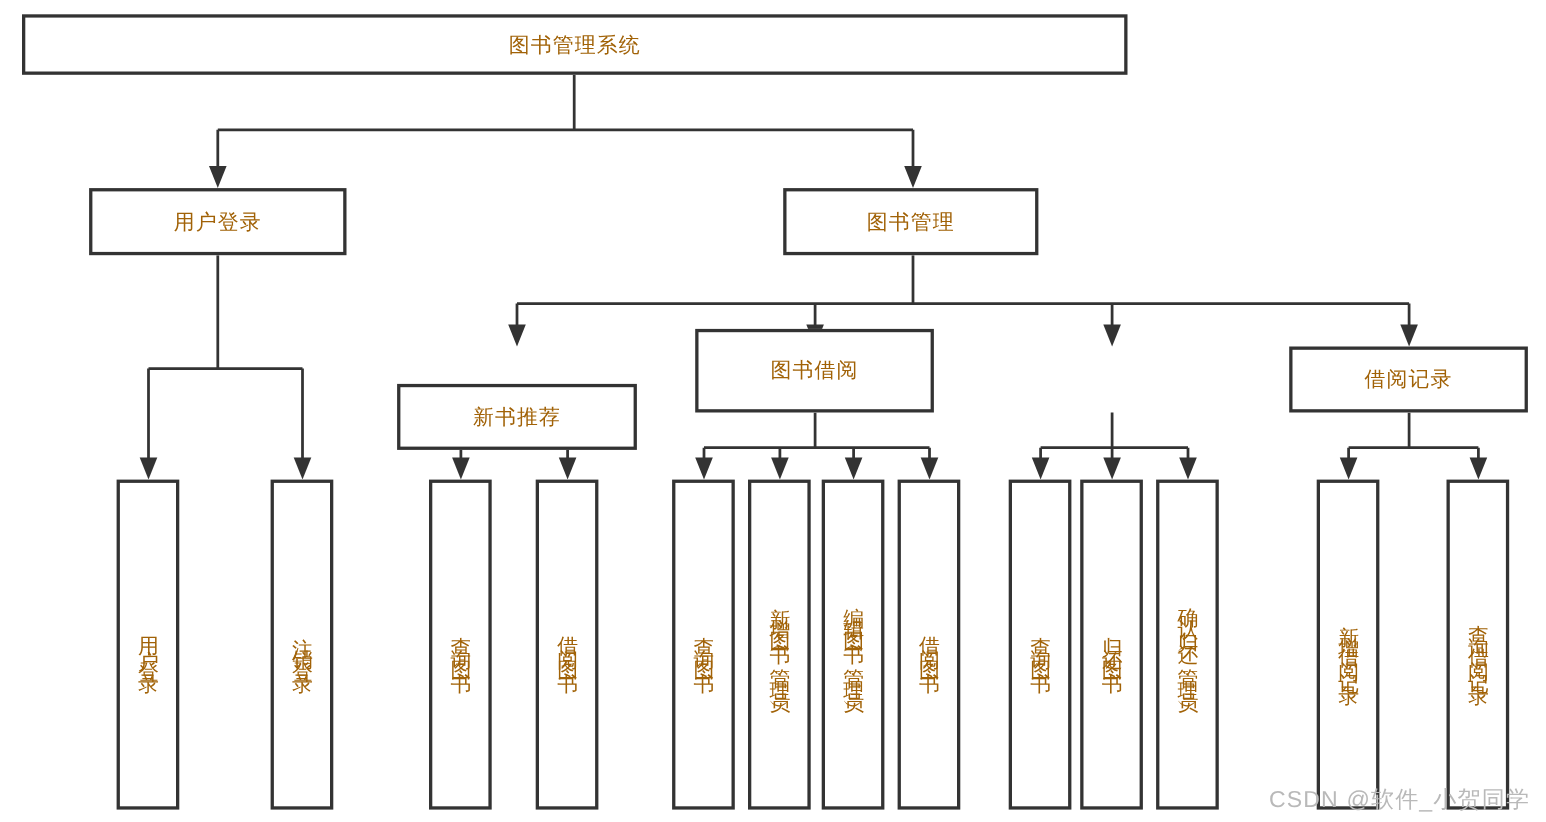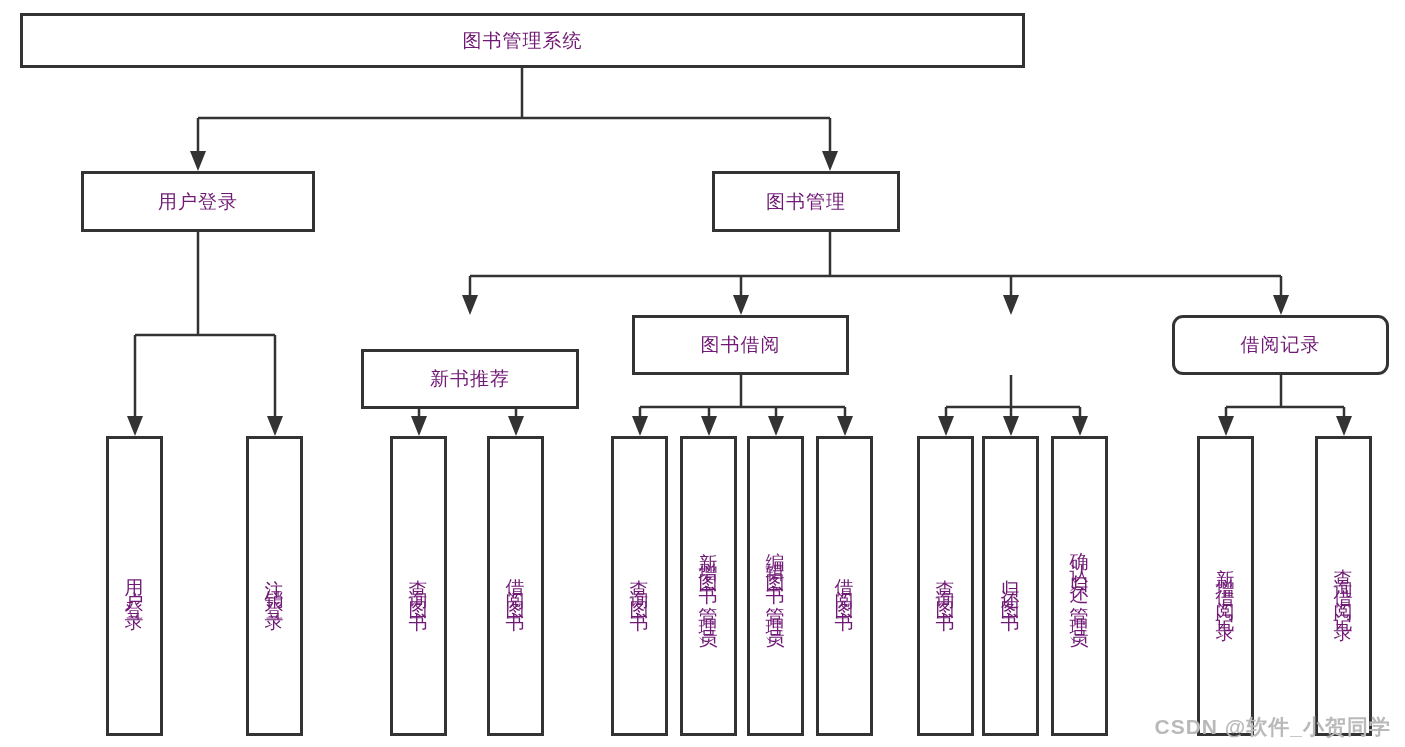--- a/index.html
+++ b/index.html
@@ -27,21 +27,21 @@
   }
   .box {
     position: absolute;
     box-sizing: border-box;
     border: 3px solid #333333;
     background: #ffffff;
     display: flex;
     align-items: center;
     justify-content: center;
     font-size: 19px;
-    color: #701a75;
+    color: #a16207;
     letter-spacing: 1px;
     z-index: 2;
   }
   .leaf {
     width: 57px;
     height: 300px;
     top: 436px;
   }
   .leaf span {
     writing-mode: vertical-rl;
@@ -53,30 +53,29 @@
   }
   .watermark {
     position: absolute;
     top: 713px;
     right: 14px;
     font-size: 21px;
     color: #b9b9b9;
     letter-spacing: 1px;
     z-index: 5;
     white-space: nowrap;
-    font-weight: bold;
   }
   
   .n-root  { left: 20px;   top: 13px;  width: 1005px; height: 55px; }
   .n-user  { left: 81px;   top: 171px; width: 234px;  height: 61px; }
-  .n-mgmt  { left: 712px;  top: 171px; width: 188px;  height: 61px; }
+  .n-mgmt  { left: 712px;  top: 171px; width: 232px;  height: 61px; }
   .n-m1    { left: 361px;  top: 315px; width: 218px;  height: 60px; margin-top: 34px; }
-  .n-m2    { left: 632px;  top: 315px; width: 217px;  height: 60px; }
+  .n-m2    { left: 632px;  top: 299px; width: 217px;  height: 76px; }
   .n-m3    { left: 903px;  top: 315px; width: 216px;  height: 60px; }
-  .n-m4    { left: 1172px; top: 315px; width: 217px;  height: 60px; border-radius: 11px; }
+  .n-m4    { left: 1172px; top: 315px; width: 217px;  height: 60px; }
   .l1  { left: 106px;  }
   .l2  { left: 246px;  }
   .l3  { left: 390px;  }
   .l4  { left: 487px;  }
   .l5  { left: 611px;  }
   .l6  { left: 680px;  }
   .l7  { left: 747px;  }
   .l8  { left: 816px;  }
   .l9  { left: 917px;  }
   .l10 { left: 982px;  }

